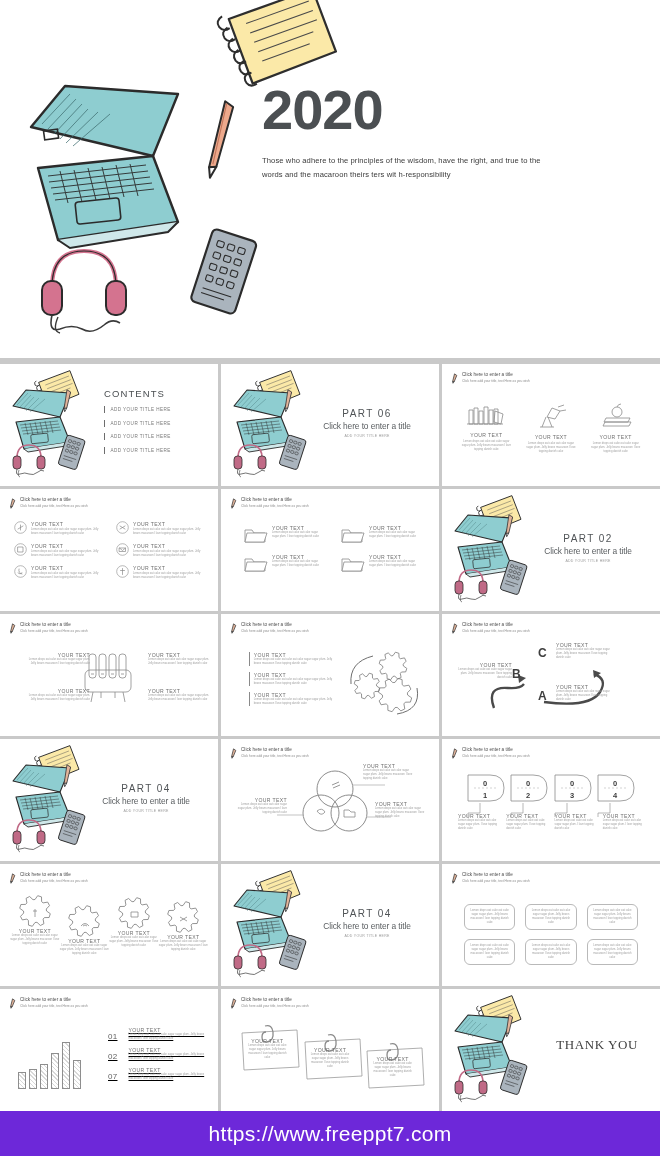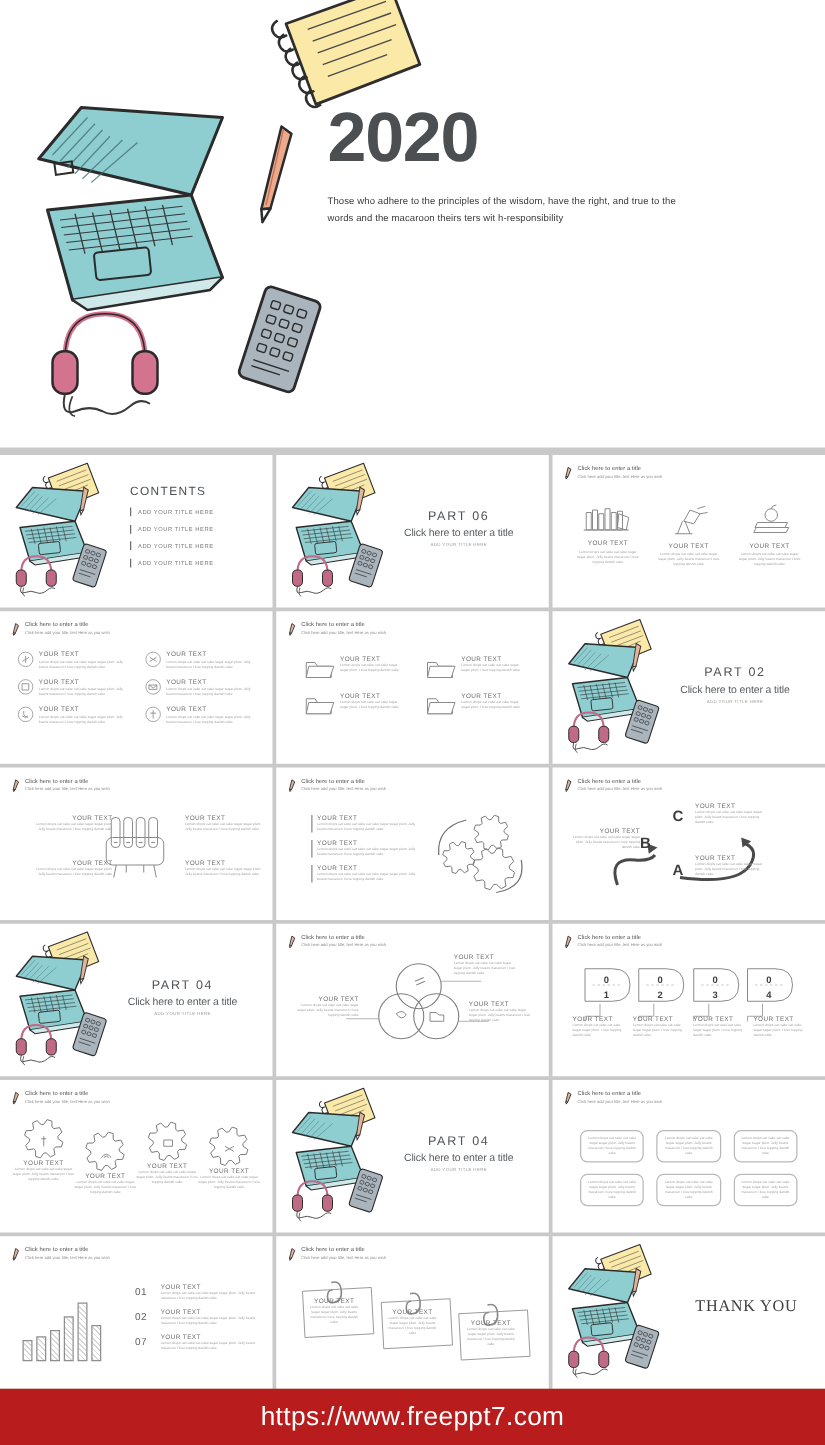--- a/index.html
+++ b/index.html
@@ -122,35 +122,35 @@
             display: grid; grid-template-columns: repeat(3,1fr); gap: 9px 10px; }
   .rbox { border: .7px solid #b9b9b9; border-radius: 6px; height: 26px;
           display: flex; align-items: center; justify-content: center; padding: 3px; }
   .rbox .lorem { text-align: center; }
 
   
   .bars { position: absolute; left: 18px; top: 48px; display: flex; align-items: flex-end; gap: 3px; height: 52px; }
   .bar { width: 8px; background: #fff; border: .7px solid #8e8e8e;
          background-image: repeating-linear-gradient(45deg,#d8d8d8 0 1px,transparent 1px 3px); }
   .barlist { position: absolute; left: 108px; top: 38px; width: 106px; }
-  .bl-row { display: flex; gap: 11px; margin-bottom: 6px; align-items: center; }
+  .bl-row { display: flex; gap: 11px; margin-bottom: 6px; align-items: flex-end; text-decoration: underline; }
   .bl-num { font-size: 8px; color: #616161; letter-spacing: .3px; }
 
   
   .clips { position: absolute; left: 18px; right: 18px; top: 36px; display: flex; gap: 6px; align-items: flex-start; }
   .clipnote { position: relative; width: 62px; }
 
   
   .thanks { position: absolute; right: 22px; top: 48px; font-size: 13px;
             color: #3f3f3f; letter-spacing: .6px; font-family: "Liberation Serif", serif; }
 
   
   .urlbar {
     position: absolute; left: 0; bottom: 0; width: 660px; height: 45px;
-    background: #b91c1c; display: flex; align-items: center; justify-content: center;
+    background: #6d28d9; display: flex; align-items: center; justify-content: center;
   }
   .urlbar span { color: #ffffff; font-size: 21px; letter-spacing: .3px; }
 
   svg { display: block; overflow: visible; }
 </style>
 </head>
 <body>
 
 <div id="page">
 

